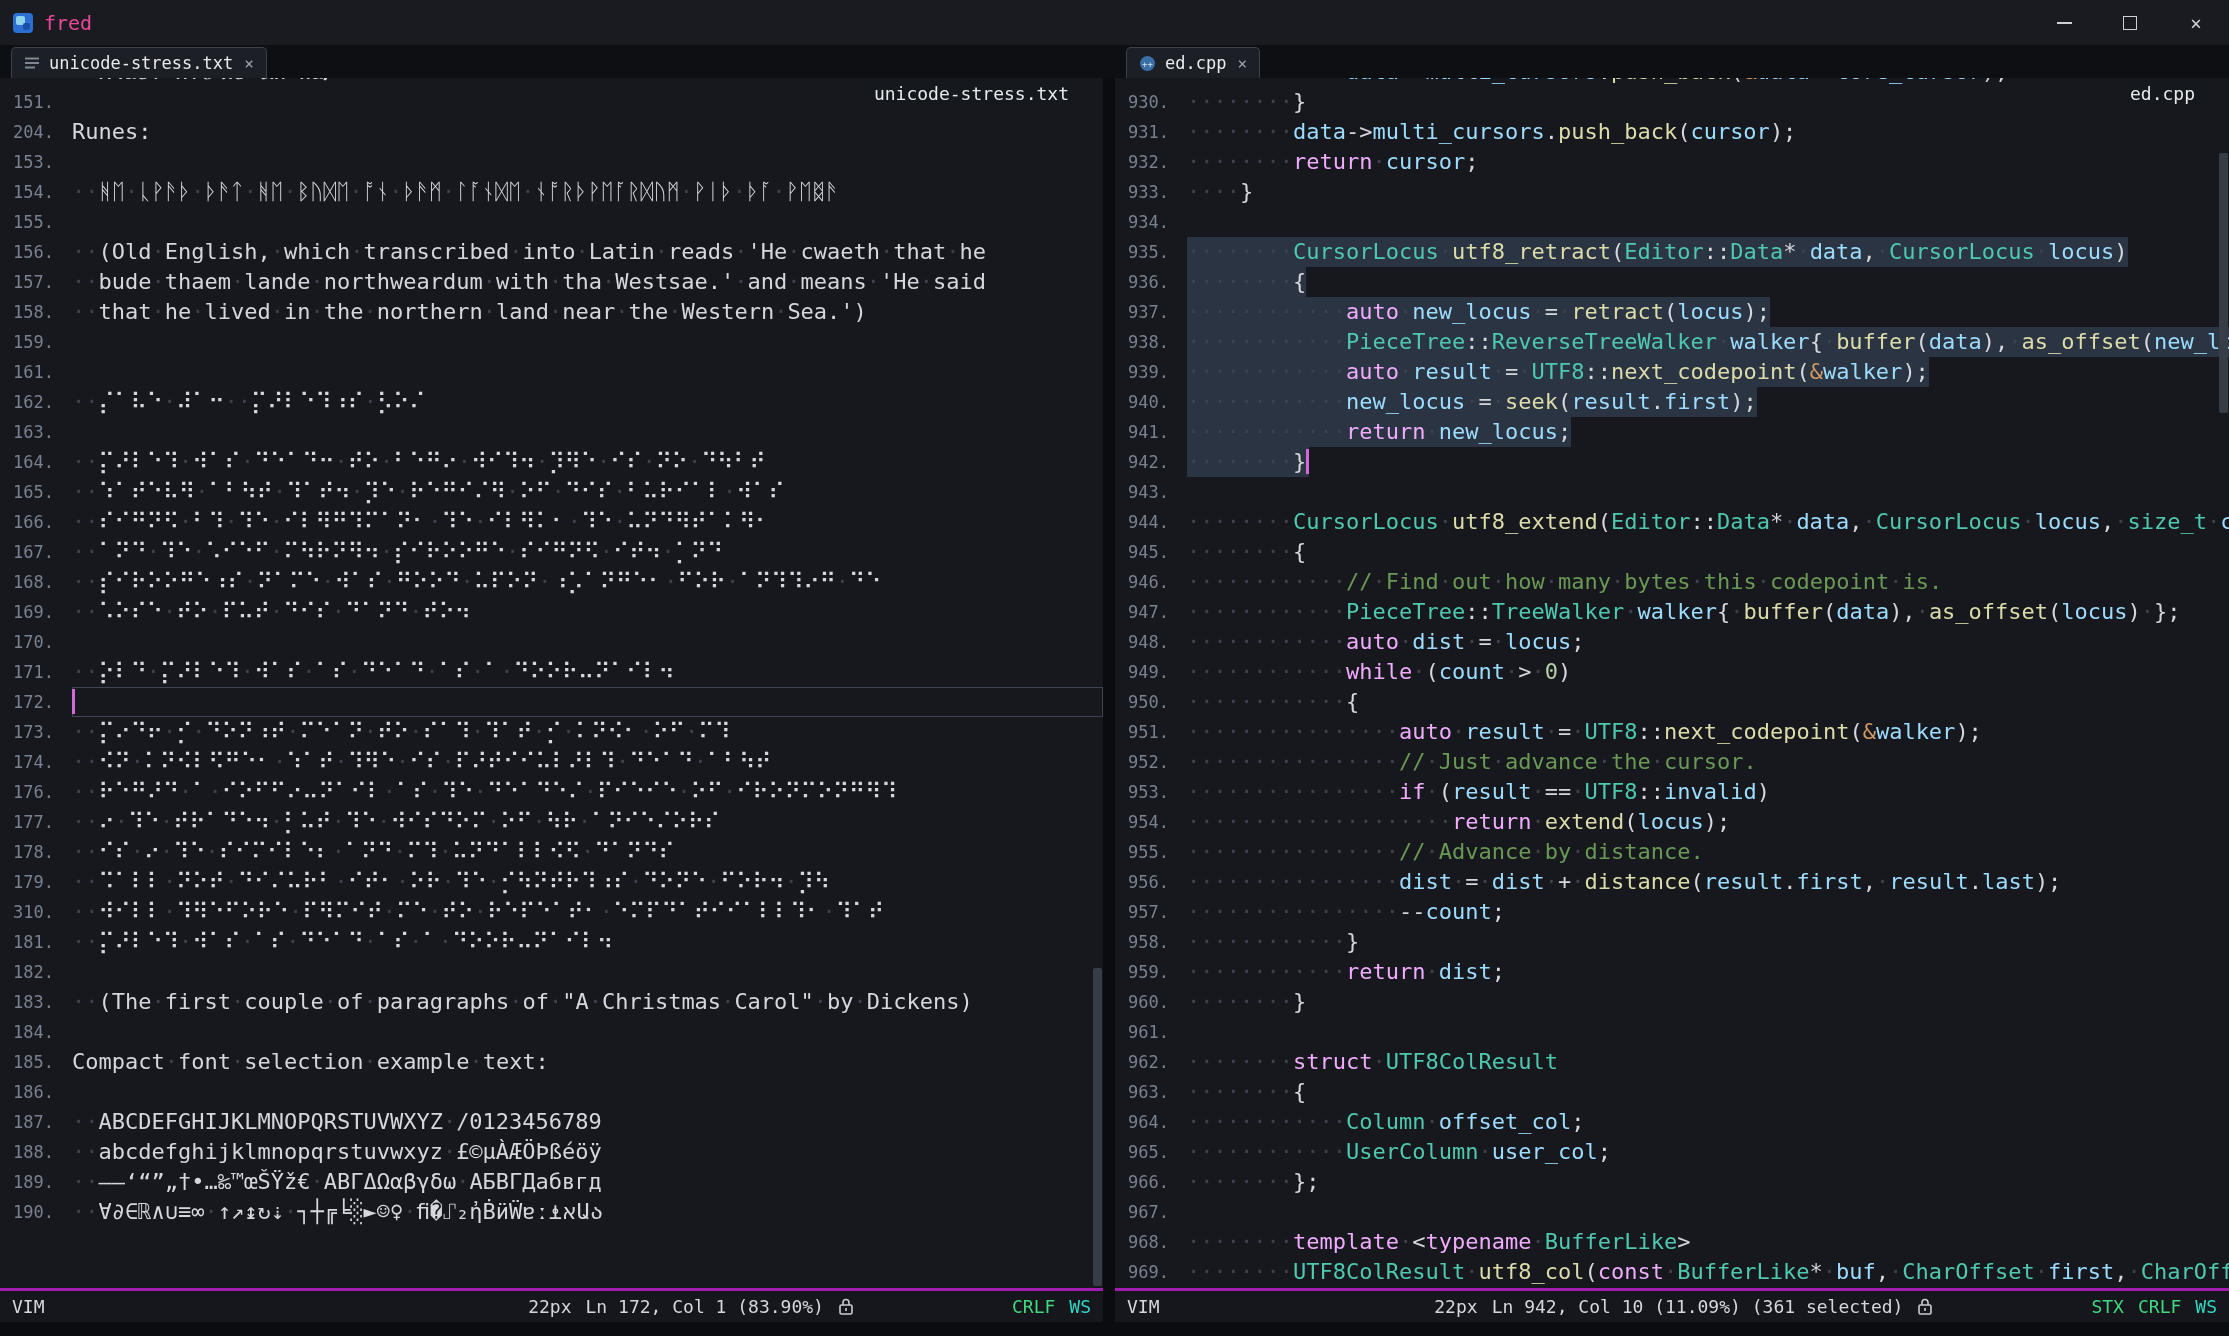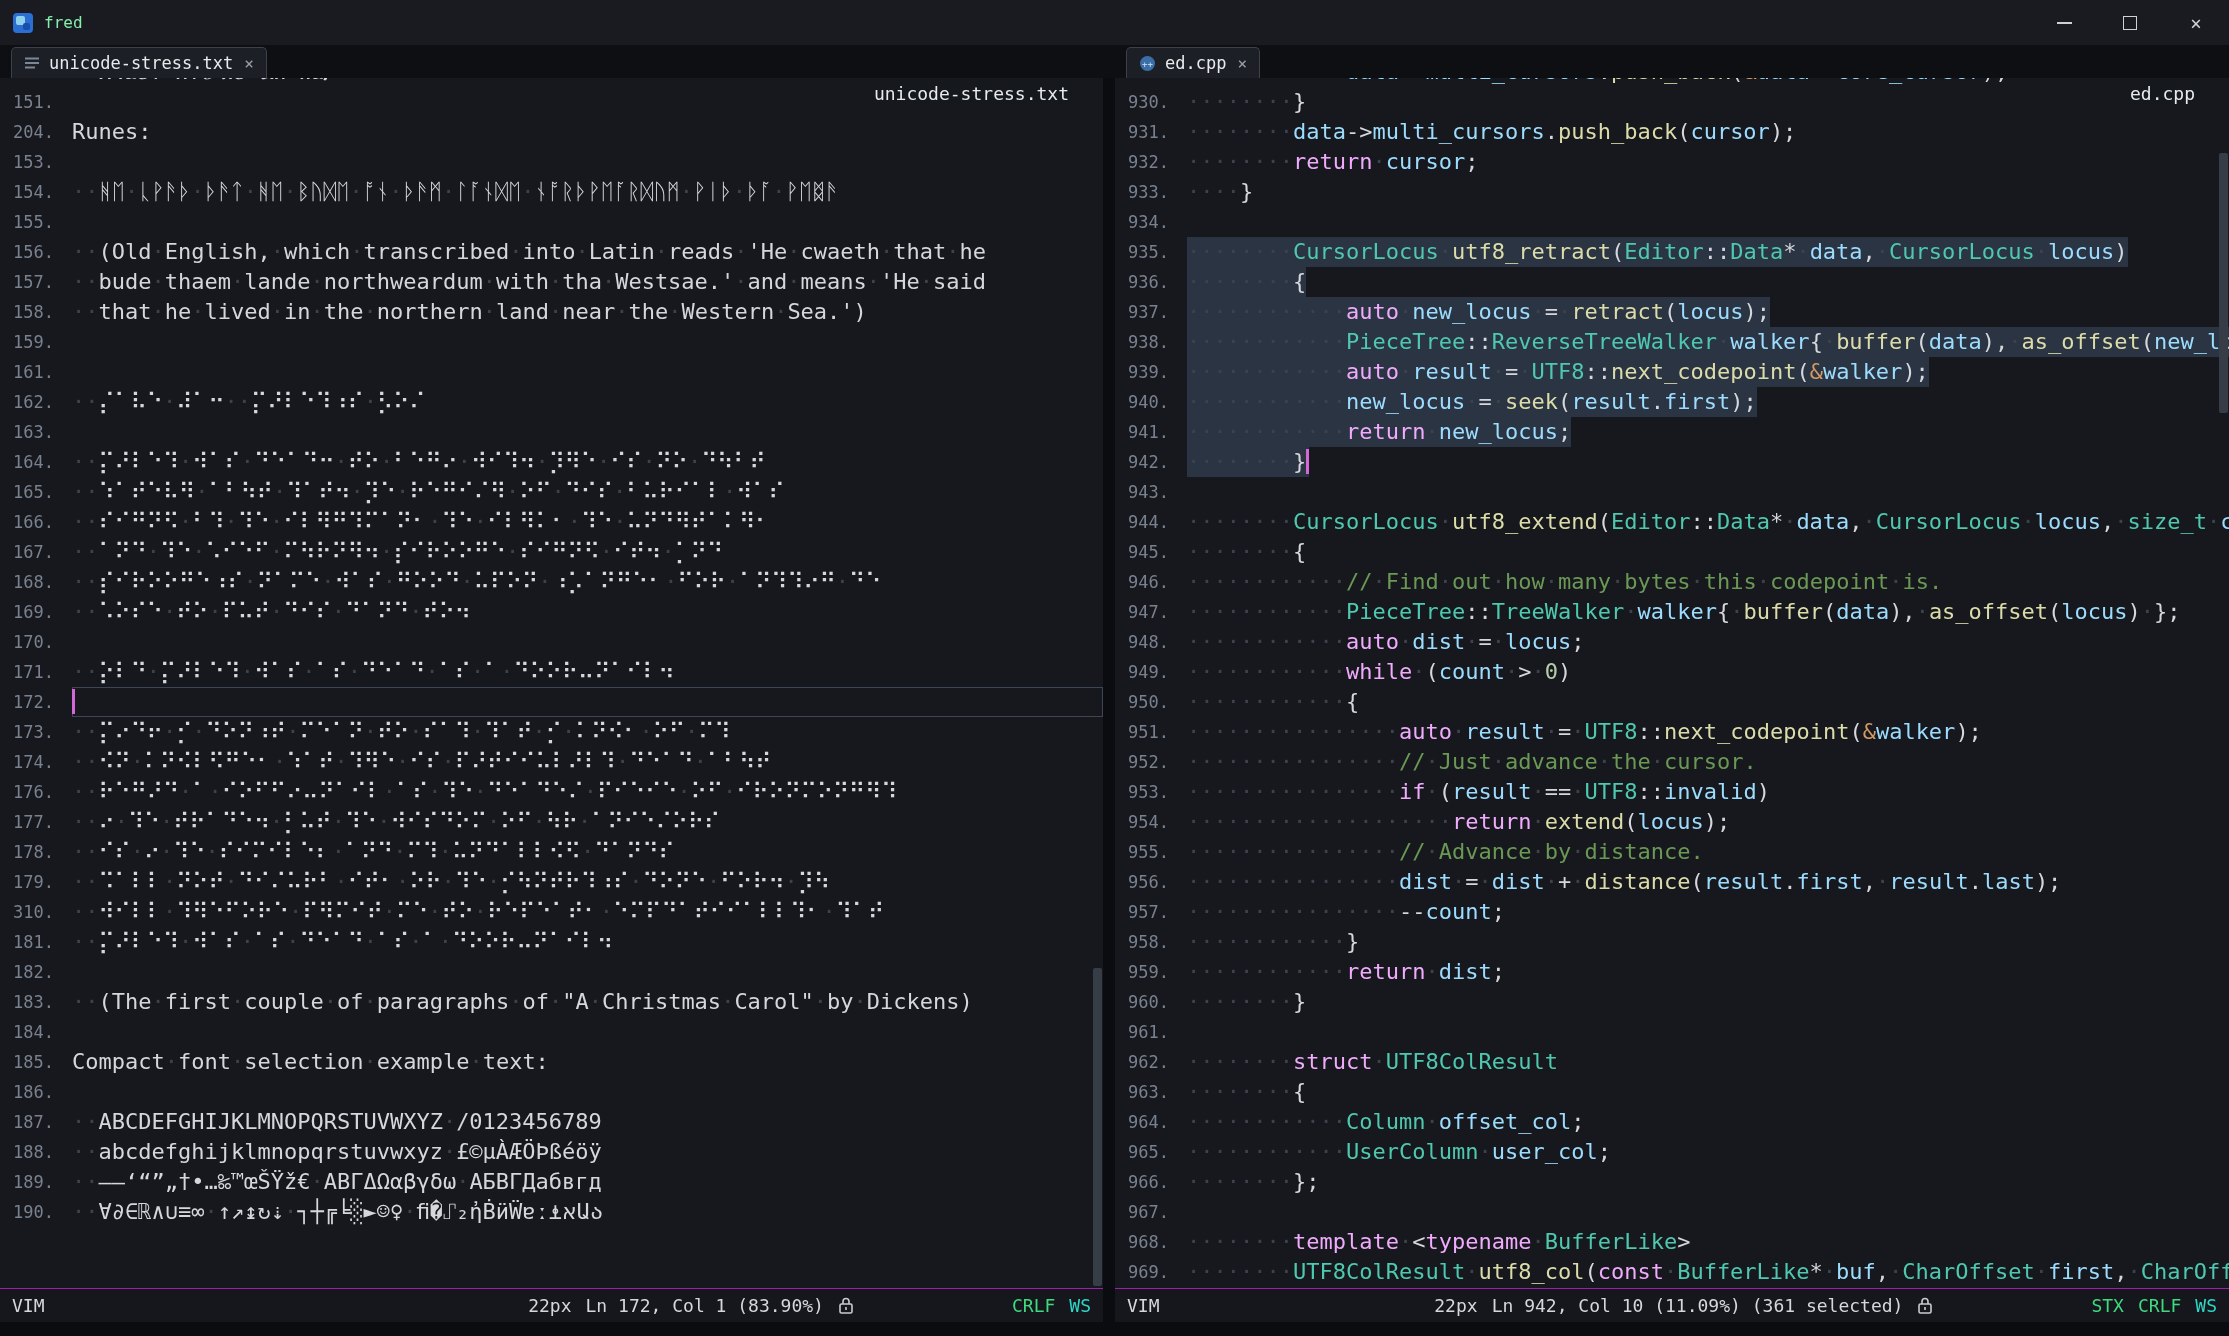--- a/index.html
+++ b/index.html
@@ -3,21 +3,21 @@
 <meta charset="utf-8">
 <style>
   *{margin:0;padding:0;box-sizing:border-box}
   html,body{width:2229px;height:1336px;overflow:hidden}
   body{background:#0b0c0f;font-family:"DejaVu Sans Mono","DejaVu Sans",monospace;-webkit-font-smoothing:antialiased}
   .window{width:2229px;height:1336px;display:flex;flex-direction:column;background:#0b0c0f}
 
   
   .titlebar{height:45px;background:#191b20;display:flex;align-items:center;padding-left:12px;flex:none}
   .app-icon{width:22px;height:22px;margin-right:10px;flex:none}
-  .win-title{color:#86efac;font-size:16px}
+  .win-title{color:#ec4899;font-size:20px}
   .wctl{margin-left:auto;display:flex;height:45px}
   .wbtn{width:66px;height:45px;display:flex;align-items:center;justify-content:center;color:#cdd0d5;font-size:19px;cursor:default}
   .glyph-min{width:15px;height:2px;background:#cdd0d5}
   .glyph-max{width:14px;height:14px;border:1.5px solid #cdd0d5}
 
   
   .tabbar{height:33px;background:#0e0f13;display:flex;flex:none}
   .tabzone-left{width:1103px;display:flex;flex:none}
   .tabzone-right{flex:1;margin-left:12px;display:flex}
   .tab{margin:2px 0 0 11px;height:31px;display:flex;align-items:center;gap:9px;padding:0 12px;background:#1c1f25;border:1px solid #3c414b;border-bottom:none;border-radius:5px 5px 0 0;color:#e8eaed;font-size:17px;white-space:nowrap}
@@ -57,21 +57,21 @@
   
   .fname{position:absolute;top:4px;right:28px;color:#e8eaee;font-size:18px;background:rgba(22,24,29,.88);padding:1px 6px;z-index:3}
 
   
   .sbar{position:absolute;top:0;right:0;bottom:0;width:11px;z-index:4}
   .sthumb{position:absolute;left:1px;right:1px;background:#373d46;border-radius:2px}
   .pane-left .sthumb{top:890px;height:318px}
   .pane-right .sthumb{top:75px;height:260px}
 
   
-  .statusbar{height:34px;flex:none;display:flex;align-items:center;background:#15171c;border-top:1px solid #a21caf;font-size:18px;color:#d5d7dc;padding:0 12px;gap:14px;white-space:nowrap}
+  .statusbar{height:34px;flex:none;display:flex;align-items:center;background:#15171c;border-top:3px solid #a21caf;font-size:18px;color:#d5d7dc;padding:0 12px;gap:14px;white-space:nowrap}
   .sb-spacer{flex:1}
   .sb-gap{width:130px;flex:none}
   .b-green{color:#3fd97f}
   .b-teal{color:#2fd6c6}
   .lock{width:16px;height:19px;flex:none}
 
   .bottomstrip{height:14px;background:#0b0c0f;flex:none}
 </style>
 </head>
 <body>

